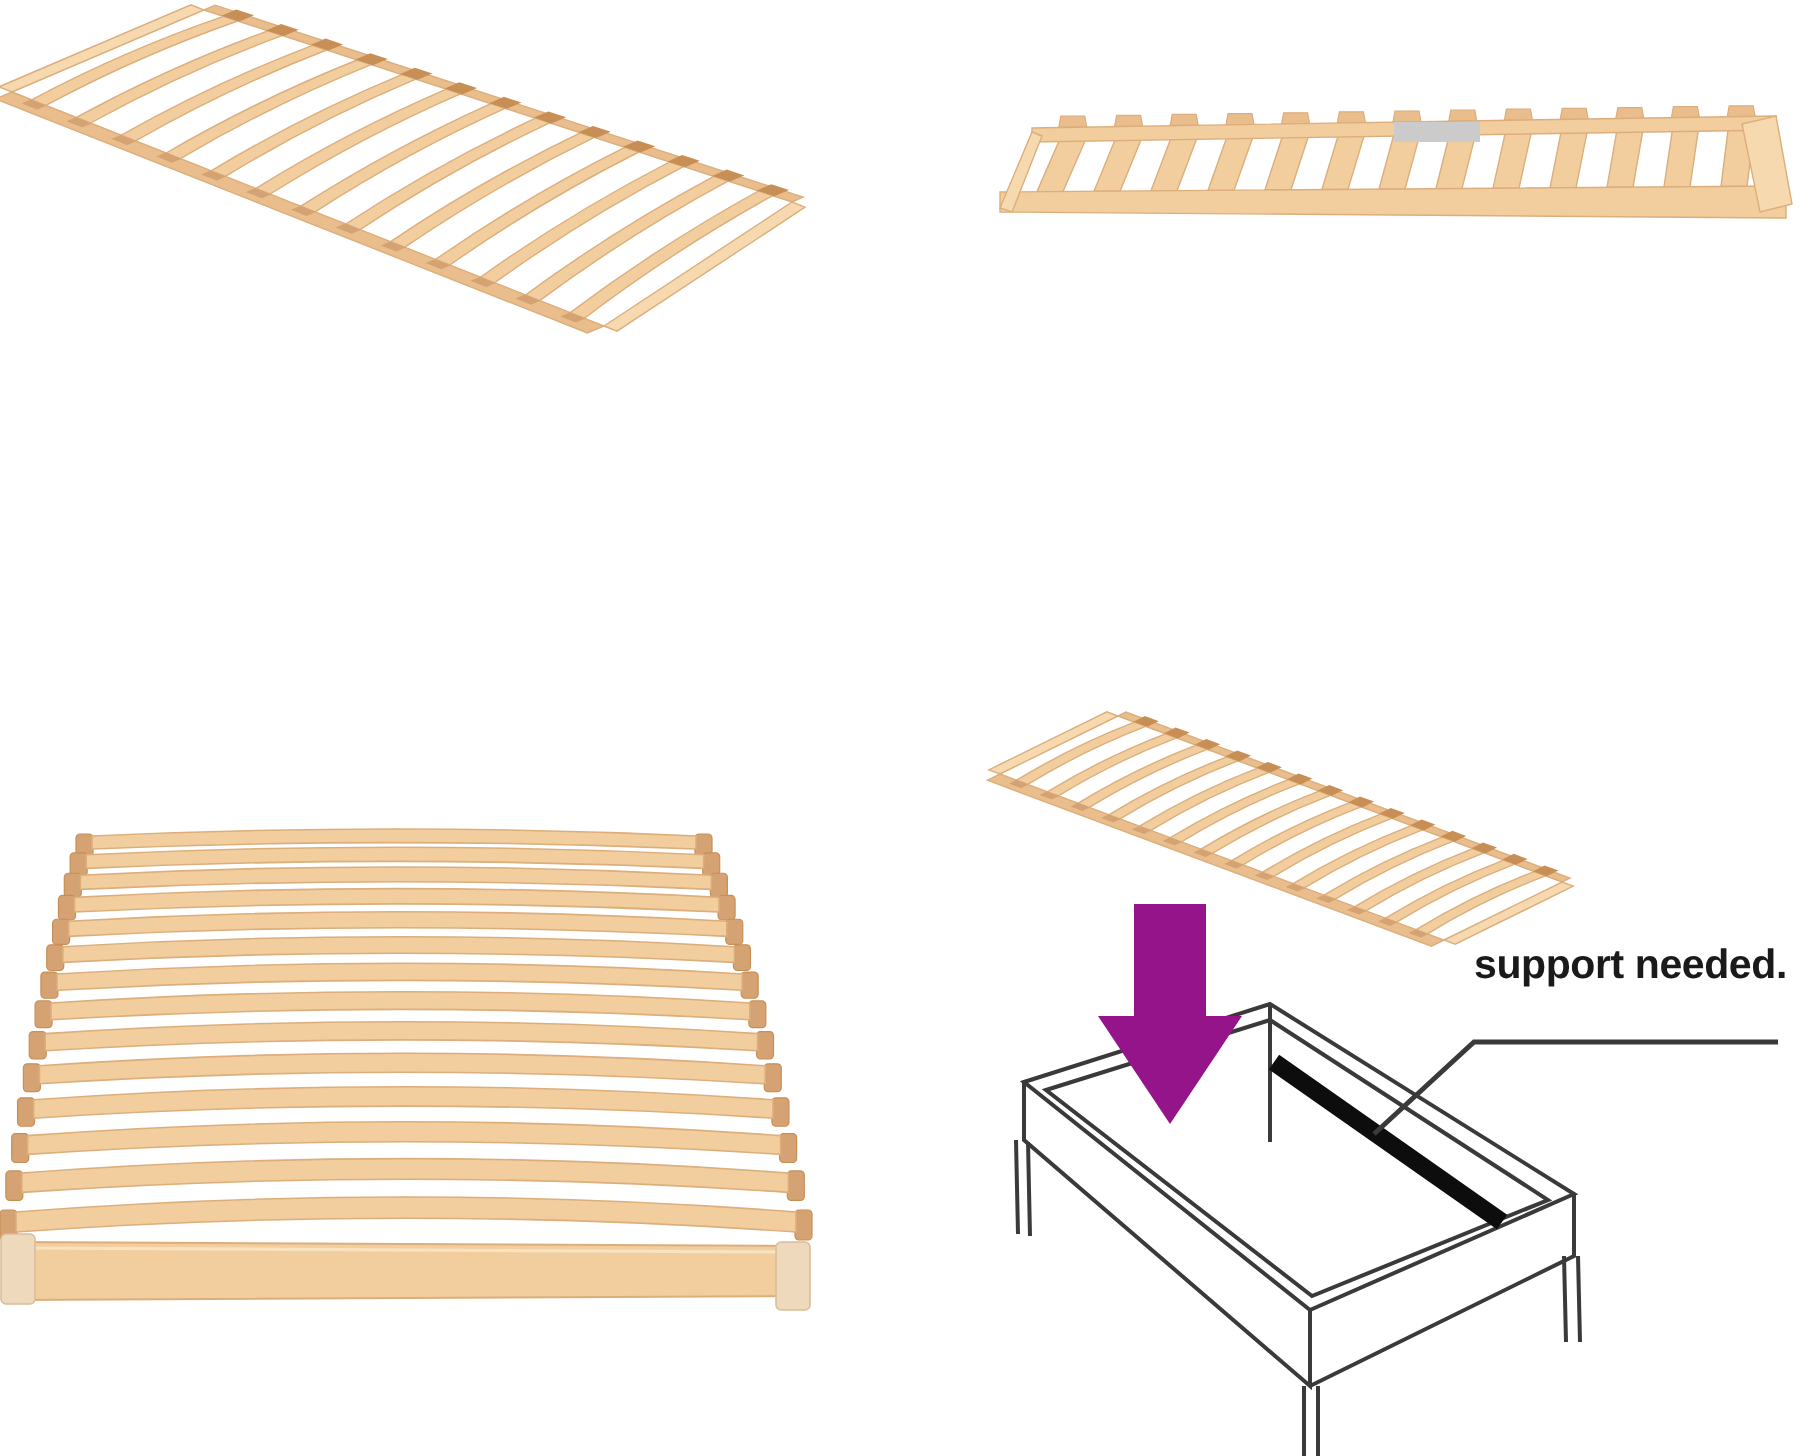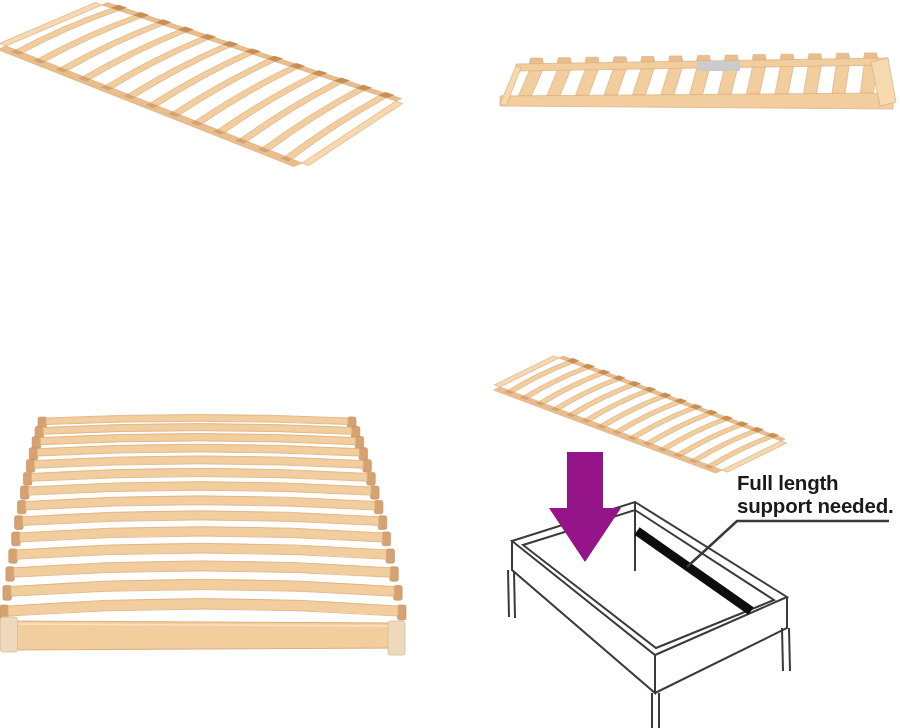--- a/index.html
+++ b/index.html
@@ -197,16 +197,15 @@
           <path d="M652,693L652,728M659,693L659,728" fill="none" stroke="#3A3A3A" stroke-width="2" stroke-linejoin="miter"></path>
           <path d="M782,628L783,671M789,628L790,671" fill="none" stroke="#3A3A3A" stroke-width="2" stroke-linejoin="miter"></path>
           <path d="M635,503L635,571" fill="none" stroke="#3A3A3A" stroke-width="2" stroke-linejoin="miter"></path>
         </g>
       <path id="supportbar" d="M637,531L751,611" stroke="#0D0D0D" stroke-width="9" fill="none"></path>
       <polyline id="leader" points="889,521 737,521 687,567" fill="none" stroke="#3A3A3A" stroke-width="2.5"></polyline>
       <path id="arrow" d="M567,452L603,452L603,508L621,508L585,562L549,508L567,508Z" fill="#951489"></path>
     </g>
   </svg>
   <div class="note" style="color: rgb(26, 26, 26);">
-    <div>Full length</div>
     <div>support needed.</div>
   </div>
 </div>
 
 </body></html>

